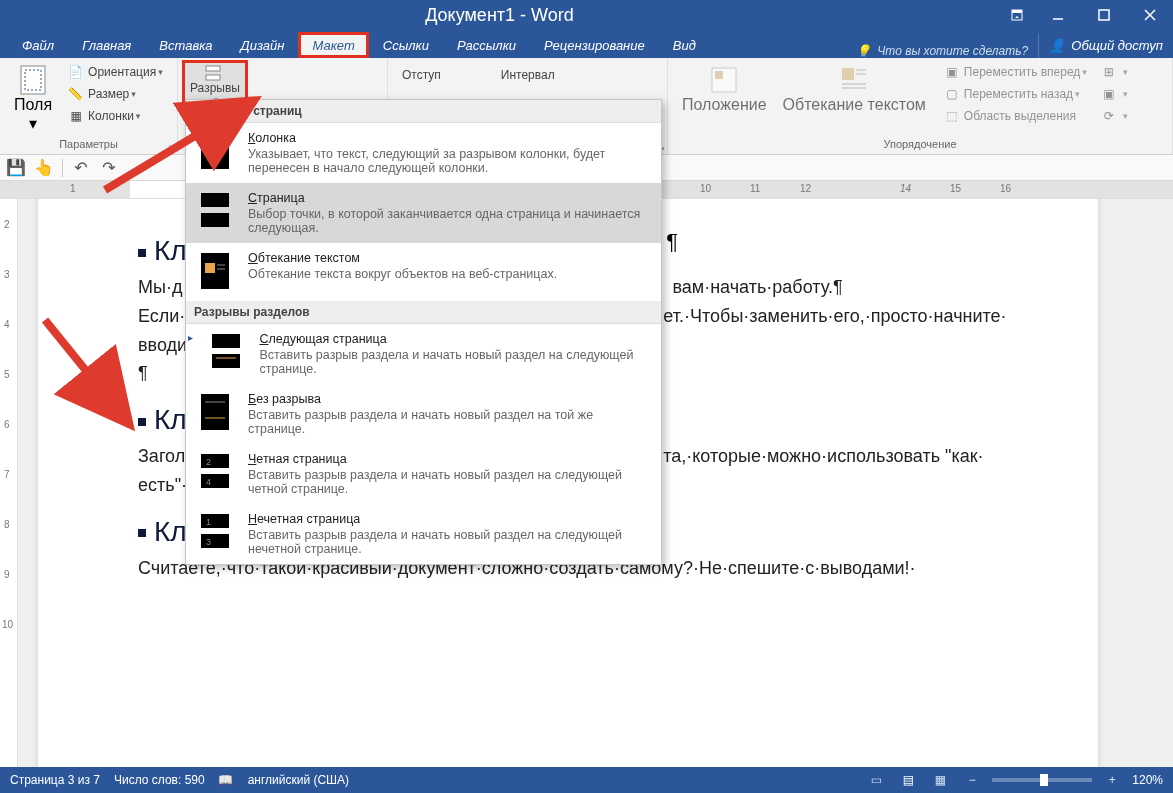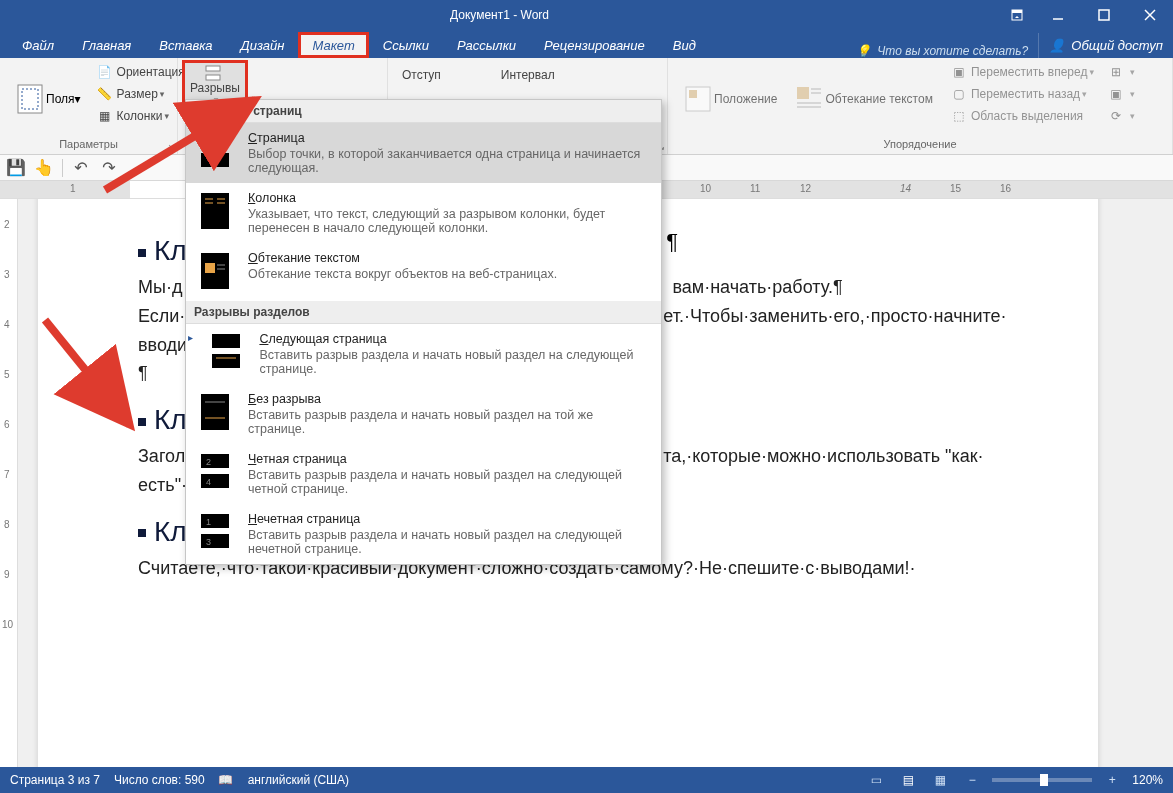--- a/index.html
+++ b/index.html
@@ -1,19 +1,19 @@
 <!DOCTYPE html>
 <html><head>
 <meta charset="utf-8">
 <style>
   * { box-sizing: border-box; margin: 0; padding: 0; font-family: "Segoe UI", Arial, sans-serif; }
   body { width: 1173px; height: 793px; background: #fff; overflow: hidden; position: relative; }
 
   
-  .titlebar { height: 30px; background: #2b579a; display: flex; align-items: center; color: #fff; font-size: 12px; position: relative; }
+  .titlebar { height: 30px; background: #2b579a; display: flex; align-items: center; color: #fff; font-size: 18px; position: relative; }
   .titlebar .title { flex: 1; text-align: center; }
   .titlebar .win-controls { display: flex; }
   .titlebar .ctrl { width: 46px; height: 30px; display: flex; align-items: center; justify-content: center; cursor: pointer; }
   .titlebar .ctrl.ribbon-opt { width: 36px; }
   .titlebar .ctrl svg { width: 12px; height: 12px; }
 
   
   .tabs { height: 28px; background: #2b579a; display: flex; align-items: flex-end; padding-left: 8px; position: relative; font-style: italic; }
   .tab { color: #fff; font-size: 13px; padding: 6px 14px 5px; cursor: pointer; }
   .tab.file { background:#2b579a;}
@@ -25,21 +25,21 @@
   .tabs .share .icon{margin-right:6px;}
 
   
   .ribbon { height: 97px; background: #f3f3f3; border-bottom:1px solid #d0d0d0; display:flex; position:relative;}
   .ribbon-group { border-right:1px solid #e0e0e0; padding:4px 6px 2px; display:flex; flex-direction:column; position:relative;}
   .group-body{flex:1; display:flex;}
   .group-label{font-size:11px; color:#666; text-align:center; padding:2px 0;}
   .btn-small{font-size:12px; color:#444; padding:2px 4px; display:flex; align-items:center; cursor:pointer;}
   .btn-small .icon{width:16px; height:16px; margin-right:4px; display:inline-flex; align-items:center; justify-content:center;}
   .btn-small .caret{margin-left:2px; font-size:9px; color:#666;}
-  .btn-large{display:flex; flex-direction:row; align-items:center; padding:2px 8px; font-size:12px; cursor:pointer;}
+  .btn-large{display:flex; flex-direction:column; align-items:center; padding:2px 8px; font-size:16px; cursor:pointer;}
   .btn-large .icon{width:32px; height:32px;}
   .col{display:flex; flex-direction:column; gap:2px;}
   .breaks-btn{outline:3px solid #e03020; outline-offset:-1px; background:#e0e0e0; padding:3px 6px;flex-direction:column;}
 
   
   .qat { height:26px; background:#f9f9f9; border-bottom:1px solid #d8d8d8; display:flex; align-items:center; padding:0 6px; gap:8px;}
   .qat .qb{width:20px; height:20px; display:flex; align-items:center; justify-content:center; cursor:pointer; color:#555;}
   .qat .sep{width:1px; height:18px; background:#ccc;}
 
   
@@ -287,45 +287,45 @@
     <div class="h"><span class="dot"></span><span>Клю</span></div>
     <div class="p"><span>Загол</span><span style="margin-left:478px;">та,·которые·можно·использовать "как·</span></div>
     <div class="p"><span>есть"·</span></div>
     <div class="h"><span class="dot"></span><span>Ключевые операционные аспекты¶</span></div>
     <div class="p"><span>Считаете,·что·такой·красивый·документ·сложно·создать·самому?·Не·спешите·с·выводами!·</span></div>
   </div>
 </div>
 
 <div class="dropdown">
   <div class="dd-header">Разрывы страниц</div>
-  <div class="dd-item hover">
-    <div class="dd-icon">
-        <svg width="32" height="40">
-          <rect x="2" y="2" width="28" height="14" class="doc-icon"></rect>
-          <rect x="2" y="22" width="28" height="14" class="doc-icon"></rect>
-        </svg>
-      </div>
-    <div class="dd-text">
-        <div class="dd-title"><span class="u">С</span><span>траница</span></div>
-        <div class="dd-desc">Выбор точки, в которой заканчивается одна страница и начинается следующая.</div>
-      </div>
-  </div>
   <div class="dd-item">
     <div class="dd-icon">
         <svg width="32" height="40">
           <rect x="2" y="2" width="28" height="36" class="doc-icon"></rect>
           <line x1="6" y1="8" x2="14" y2="8" stroke="#e8a448"></line>
           <line x1="6" y1="12" x2="14" y2="12" stroke="#e8a448"></line>
           <line x1="18" y1="8" x2="26" y2="8" stroke="#e8a448"></line>
           <line x1="18" y1="12" x2="26" y2="12" stroke="#e8a448"></line>
         </svg>
       </div>
     <div class="dd-text">
         <div class="dd-title"><span class="u">К</span><span>олонка</span></div>
         <div class="dd-desc">Указывает, что текст, следующий за разрывом колонки, будет перенесен в начало следующей колонки.</div>
+      </div>
+  </div>
+  <div class="dd-item hover">
+    <div class="dd-icon">
+        <svg width="32" height="40">
+          <rect x="2" y="2" width="28" height="14" class="doc-icon"></rect>
+          <rect x="2" y="22" width="28" height="14" class="doc-icon"></rect>
+        </svg>
+      </div>
+    <div class="dd-text">
+        <div class="dd-title"><span class="u">С</span><span>траница</span></div>
+        <div class="dd-desc">Выбор точки, в которой заканчивается одна страница и начинается следующая.</div>
       </div>
   </div>
   <div class="dd-item">
     <div class="dd-icon">
         <svg width="32" height="40">
           <rect x="2" y="2" width="28" height="36" class="doc-icon"></rect>
           <rect x="6" y="12" width="10" height="10" fill="#e8a448"></rect>
           <line x1="18" y1="14" x2="26" y2="14" stroke="#888"></line>
           <line x1="18" y1="18" x2="26" y2="18" stroke="#888"></line>
         </svg>

